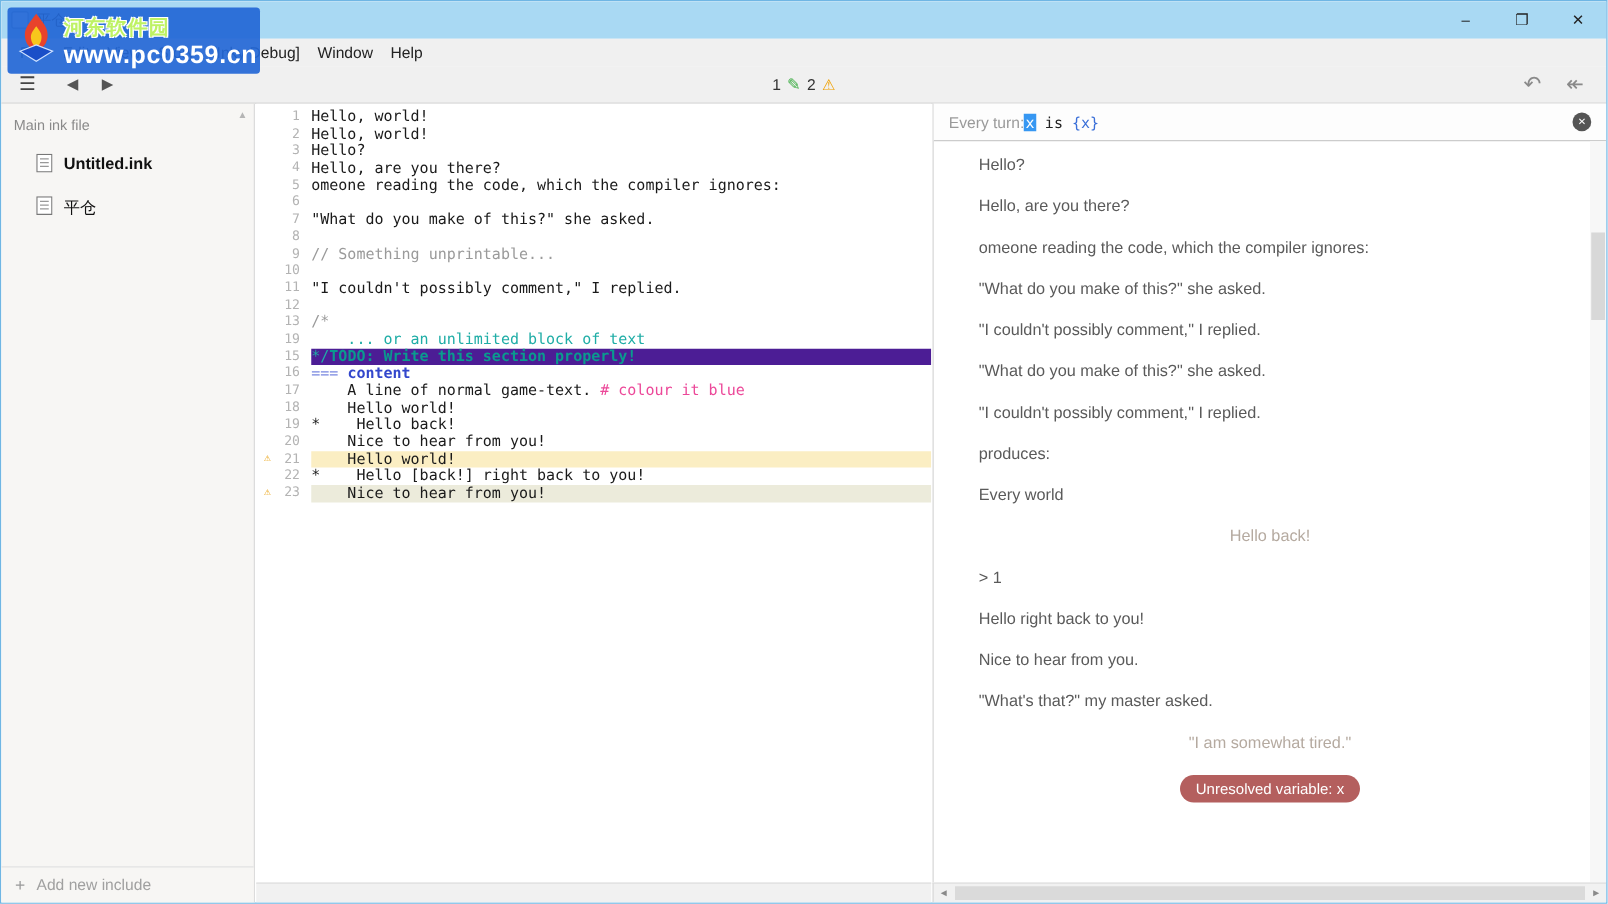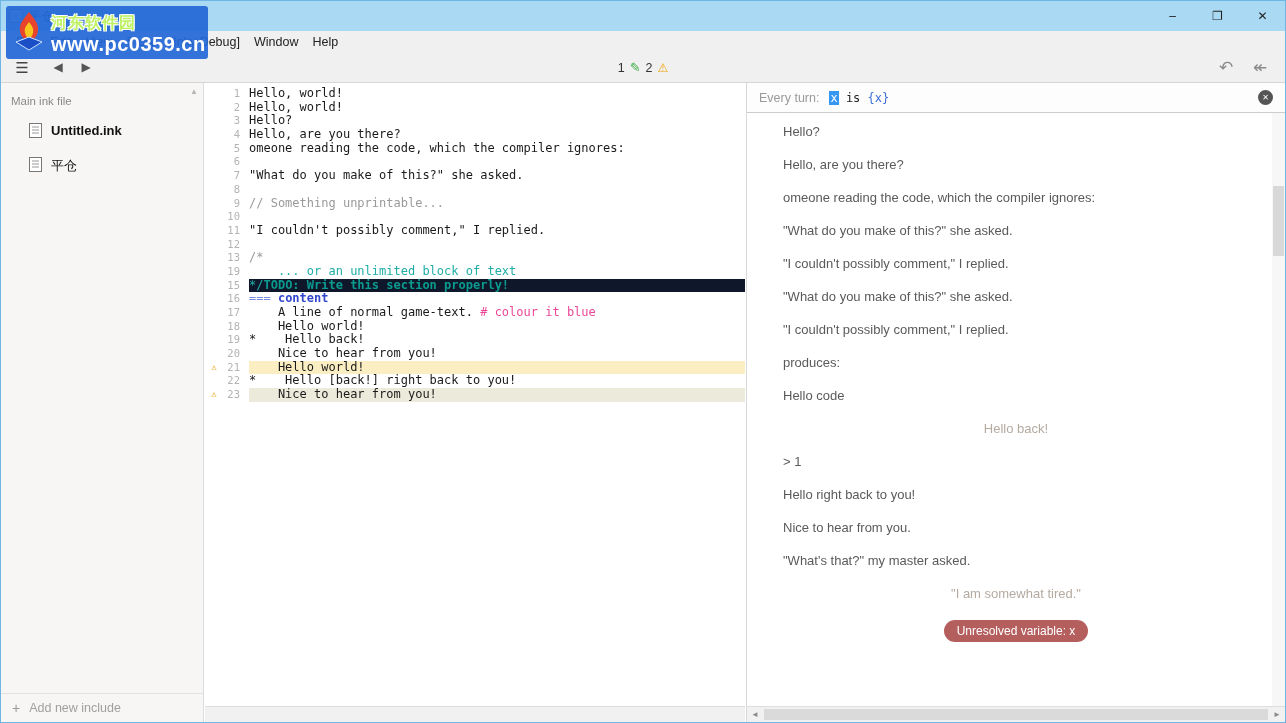--- a/index.html
+++ b/index.html
@@ -68,39 +68,39 @@
 
   
   .editor {
     position:absolute; left:204px; top:82px; width:540px; bottom:16px;
     background:#fff; overflow:hidden; padding-top:4px;
   }
   .code-line { display:flex; height:13.7px; line-height:13.7px; font-family:"DejaVu Sans Mono", monospace; font-size:12px; }
   .gutter-icon { width:18px; flex:none; text-align:center; font-size:9px; color:#e89c00; }
   .gutter-num  { width:26px; flex:none; text-align:right; padding-right:9px; color:#b3b3b3; font-size:10.5px; }
   .code-text { flex:1; white-space:pre; color:#1a1a1a; }
-  .bg-todo .code-text  { background:#0f172a; }
+  .bg-todo .code-text  { background:#4c1d95; }
   .bg-warn .code-text  { background:#fbeec3; }
   .bg-warn2 .code-text { background:#ecebdb; }
   .seg-plain   { color:#1a1a1a; }
   .seg-comment { color:#9a9a9a; }
   .seg-teal    { color:#1fada6; }
   .seg-todo    { color:#0a9a8e; font-weight:bold; }
   .seg-knot    { color:#7b8ae0; }
   .seg-knotname{ color:#3347cc; font-weight:bold; }
   .seg-tag     { color:#ec4899; }
 
   
   .preview {
     position:absolute; left:745px; top:82px; right:0; bottom:16px;
     background:#fff; border-left:1px solid #d8d8d8;
   }
   .everyturn {
     height:30px; border-bottom:1px solid #cccccc; background:#fdfdfd;
-    display:flex; align-items:center; padding:0 12px; gap:10px;
+    display:flex; align-items:center; padding:0 12px; 
   }
   .et-label { color:#9a9a9a; font-size:12.5px; }
   .et-expr  { font-family:"DejaVu Sans Mono", monospace; font-size:12px; color:#222; }
   .et-sel   { background:#3697f2; color:#fff; padding:0 1px; }
   .et-var   { color:#3a6fd8; }
   .et-close {
     margin-left:auto; width:15px; height:15px; border-radius:50%;
     background:#555; color:#fff; font-size:8px; line-height:15px; text-align:center;
   }
   .preview-content { padding:12px 36px 0 36px; }
@@ -337,21 +337,21 @@
   <div class="preview-content">
     <div id="preview-lines">
         <div class="p-line">Hello?</div>
         <div class="p-line">Hello, are you there?</div>
         <div class="p-line">omeone reading the code, which the compiler ignores:</div>
         <div class="p-line">"What do you make of this?" she asked.</div>
         <div class="p-line">"I couldn't possibly comment," I replied.</div>
         <div class="p-line">"What do you make of this?" she asked.</div>
         <div class="p-line">"I couldn't possibly comment," I replied.</div>
         <div class="p-line">produces:</div>
-        <div class="p-line">Hello code</div>
+        <div class="p-line">Every world</div>
         <div class="p-line p-choice">Hello back!</div>
         <div class="p-line">&gt; 1</div>
         <div class="p-line">Hello right back to you!</div>
         <div class="p-line">Nice to hear from you.</div>
         <div class="p-line">"What's that?" my master asked.</div>
         <div class="p-line p-choice">"I am somewhat tired."</div>
       </div>
     <div class="p-badge-row">
       <span class="p-badge">Unresolved variable: x</span>
     </div>

